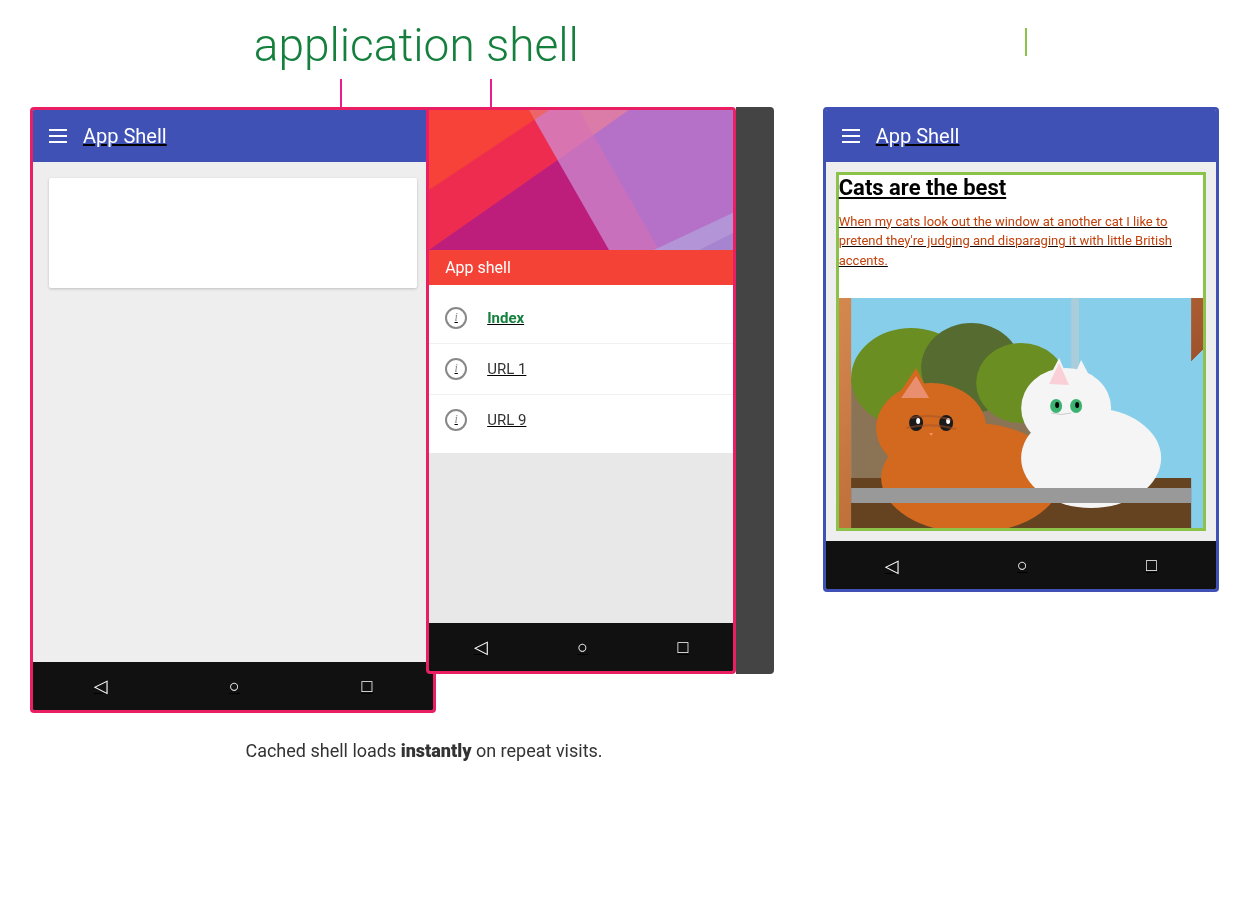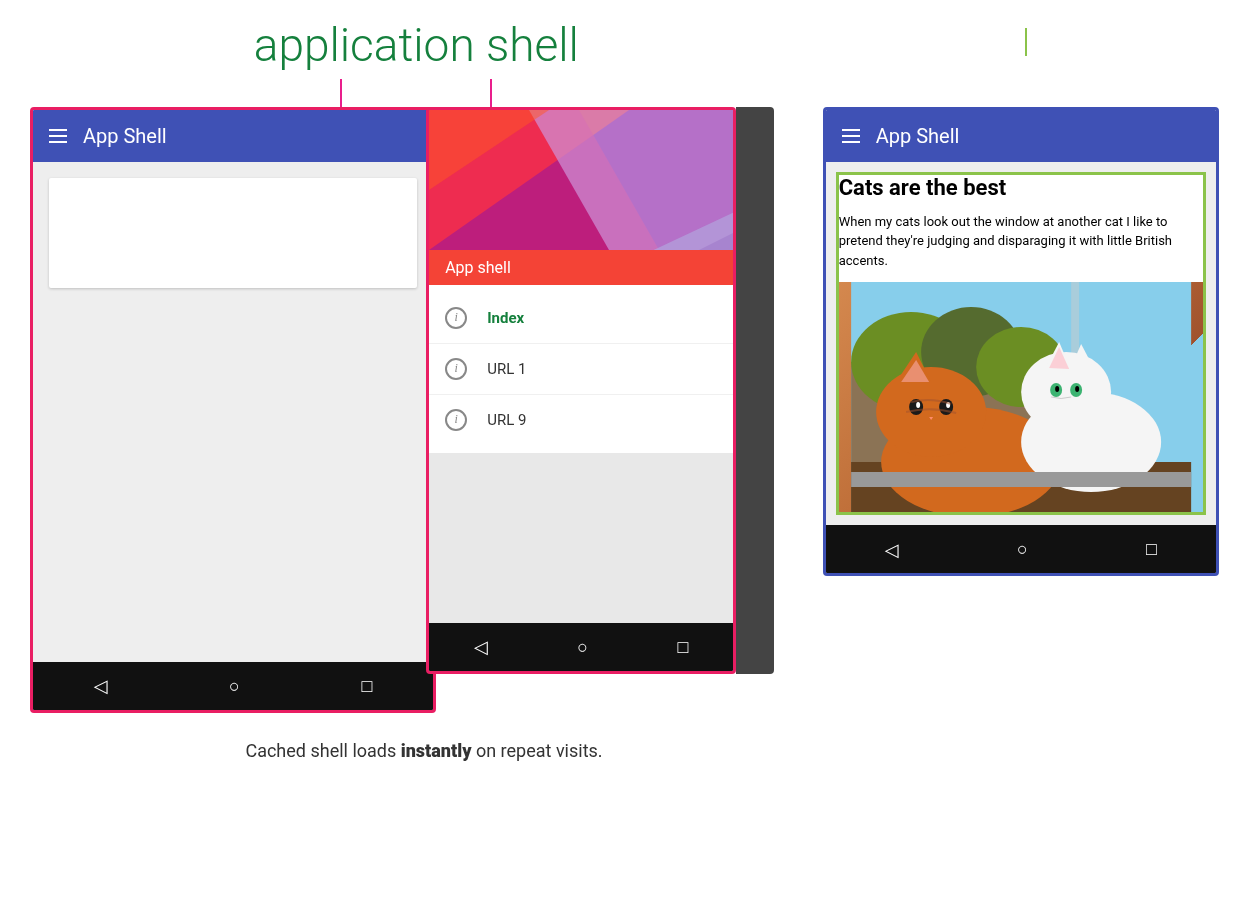--- a/index.html
+++ b/index.html
@@ -28,20 +28,21 @@
 
     .phone-border-pink {
       border: 3px solid #e91e63;
       border-radius: 4px;
       overflow: hidden;
     }
 
     .phone-body {
       background: #e8e8e8;
       width: 100%;
+      text-decoration: underline;
     }
 
     
     .app-bar {
       background: #3f51b5;
       height: 52px;
       display: flex;
       align-items: center;
       padding: 0 16px;
       gap: 16px;
@@ -161,23 +162,23 @@
 
     .article-title {
       font-size: 22px;
       font-weight: 700;
       color: #000;
       margin-bottom: 12px;
     }
 
     .article-text {
       font-size: 13px;
-      color: #000000;
+      color: #c2410c;
       line-height: 1.5;
-      margin-bottom: 12px;
+      margin-bottom: 28px;
     }
 
     
     .caption-text {
       font-size: 18px;
       color: #333;
       text-align: center;
       margin-top: 14px;
       line-height: 1.5;
       max-width: 360px;

